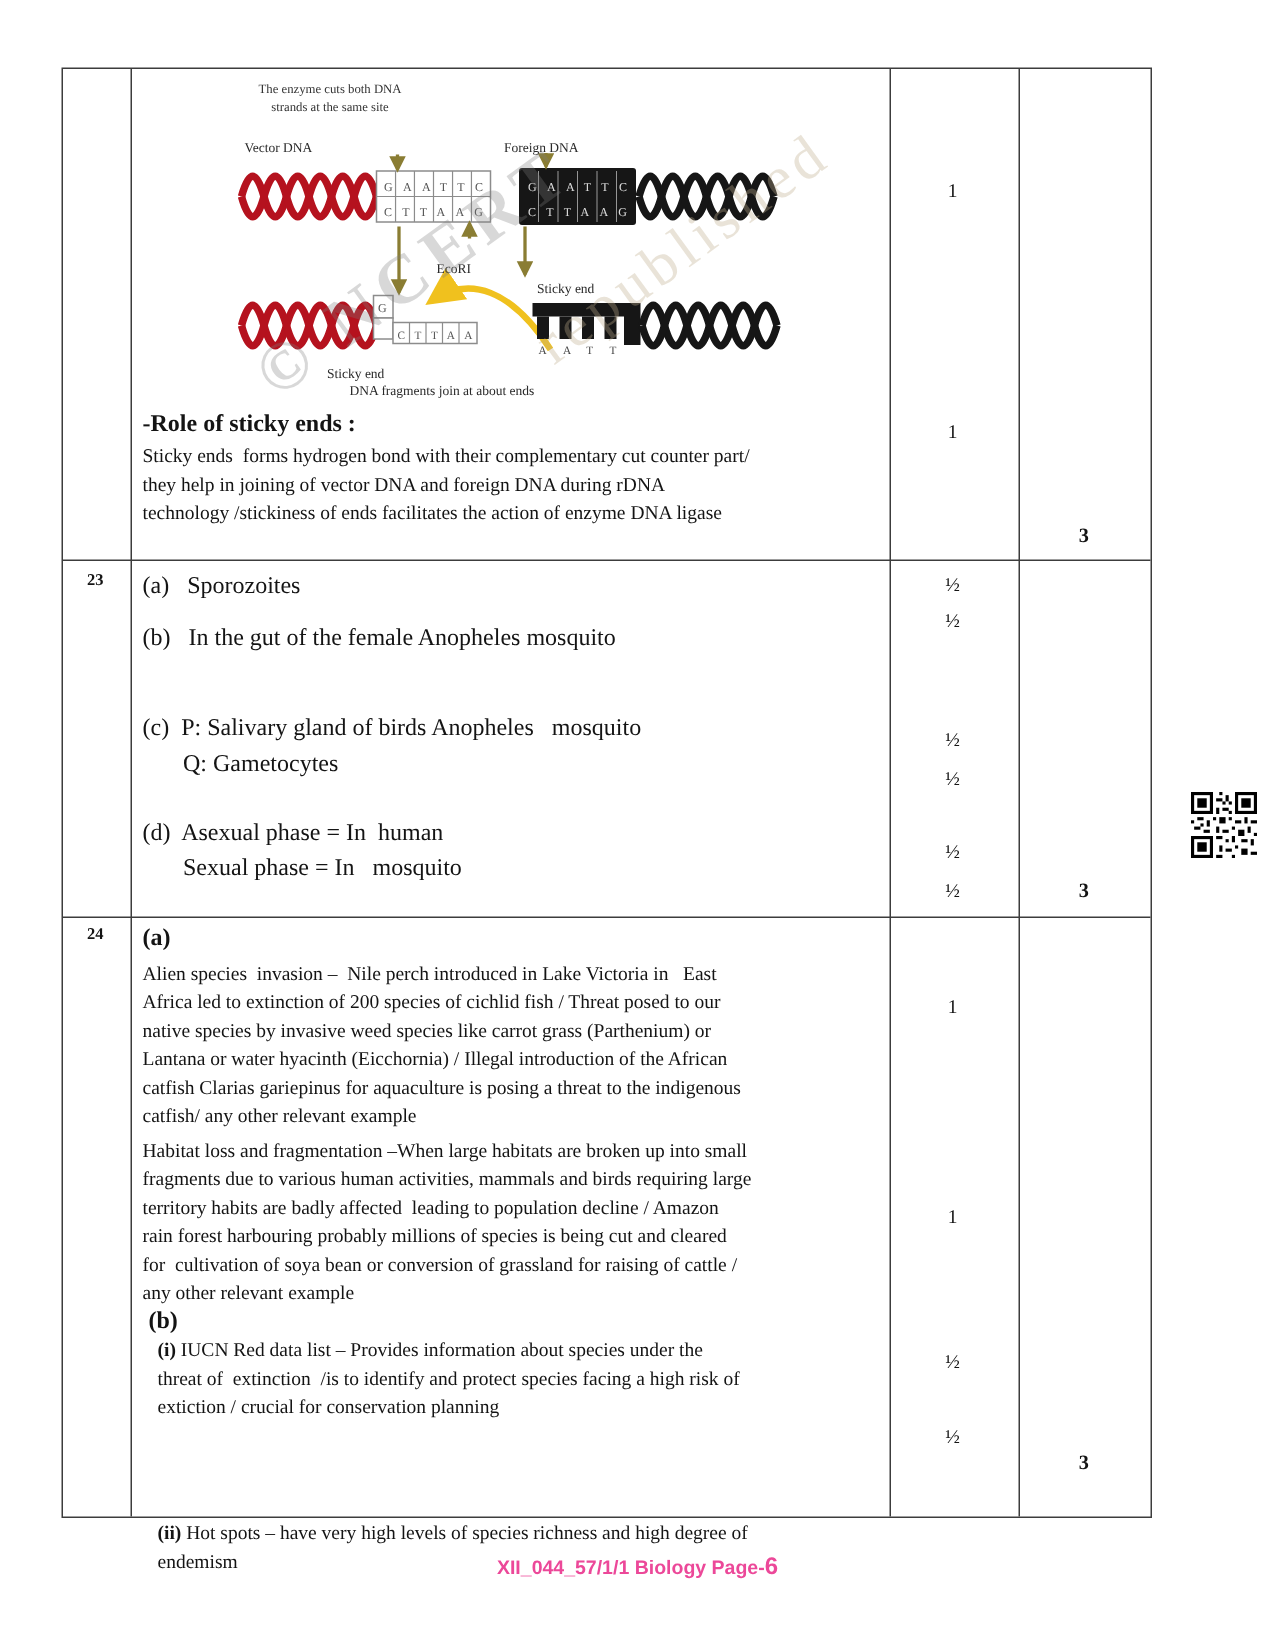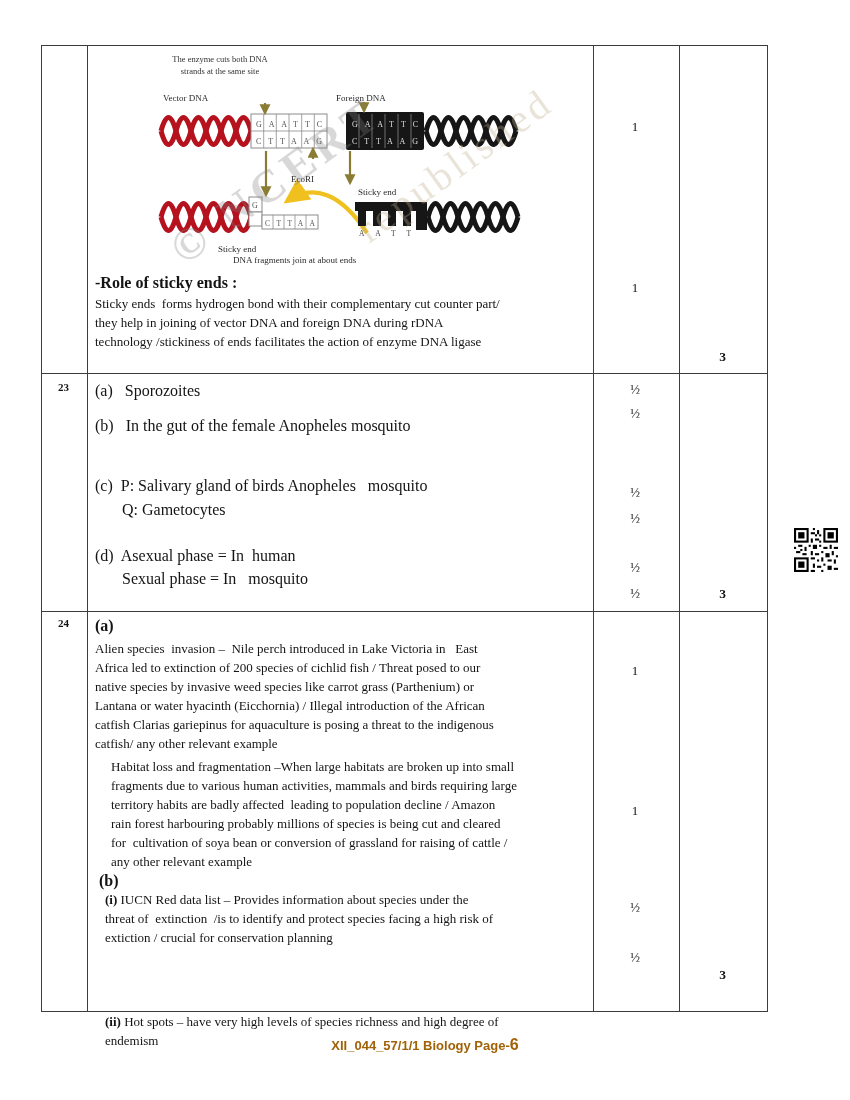--- a/index.html
+++ b/index.html
@@ -16,21 +16,21 @@
   .bold{font-weight:bold;}
   .it{}
   .bd{font-weight:bold;}
   .diagram{position:absolute;left:143px;top:47px;width:380px;height:220px;}
   .dlabel{position:absolute;font-size:9px;color:#2a2a2a;text-align:left;}
   .dnote{position:absolute;font-size:8.5px;line-height:12px;color:#333;text-align:center;white-space:pre-line;}
   .wm{position:absolute;transform-origin:left bottom;pointer-events:none;font-family:"Liberation Serif",serif;}
   .wm1{left:48px;top:175px;font-size:46px;letter-spacing:6px;transform:rotate(-36deg);color:rgba(125,125,125,0.30);font-weight:bold;}
   .wm2{left:232px;top:158px;font-size:40px;letter-spacing:4px;transform:rotate(-36deg);color:rgba(190,172,140,0.34);}
   .footer{position:absolute;left:0;top:1036px;width:850px;text-align:center;
-          font-family:"Liberation Sans",sans-serif;font-size:13px;font-weight:bold;color:#a16207;}
+          font-family:"Liberation Sans",sans-serif;font-size:13px;font-weight:bold;color:#ec4899;}
   .footer .pgnum{font-size:16px;}
   .qr{position:absolute;left:794px;top:527px;}
 </style>
 </head>
 <body>
 
 <div class="page">
 
   <div class="frame">
     <div class="vline" style="left:45px;"></div>
@@ -170,21 +170,21 @@
   <div class="tot" style="top:586px;">3</div>
 
   <div class="qnum" style="top:617px;">24</div>
   <div class="line bold" style="left:95px;top:617px;">(a)</div>
   <div class="para" style="left:95px;top:639px;"><span>Alien species  invasion –  Nile perch introduced in Lake Victoria in   East
 Africa led to extinction of 200 species of cichlid fish / Threat posed to our
 native species by invasive weed species like carrot grass (</span><span class="it">Parthenium</span><span>) or
 </span><span class="it">Lantana</span><span> or water hyacinth (</span><span class="it">Eicchornia</span><span>) / Illegal introduction of the African
 catfish </span><span class="it">Clarias gariepinus</span><span> for aquaculture is posing a threat to the indigenous
 catfish/ any other relevant example</span></div>
-  <div class="para" style="left:95px;top:757px;margin-left:16px;">Habitat loss and fragmentation –When large habitats are broken up into small
+  <div class="para" style="left:95px;top:757px;">Habitat loss and fragmentation –When large habitats are broken up into small
 fragments due to various human activities, mammals and birds requiring large
 territory habits are badly affected  leading to population decline / Amazon
 rain forest harbouring probably millions of species is being cut and cleared
 for  cultivation of soya bean or conversion of grassland for raising of cattle /
 any other relevant example</div>
   <div class="line bold" style="left:99px;top:872px;">(b)</div>
   <div class="para" style="left:105px;top:890px;width:495px;"><span class="bd">(i)</span><span> IUCN Red data list – Provides information about species under the
 threat of  extinction  /is to identify and protect species facing a high risk of
 extiction / crucial for conservation planning</span></div>
   <div class="para" style="left:105px;top:1012px;width:495px;"><span class="bd">(ii)</span><span> Hot spots – have very high levels of species richness and high degree of

